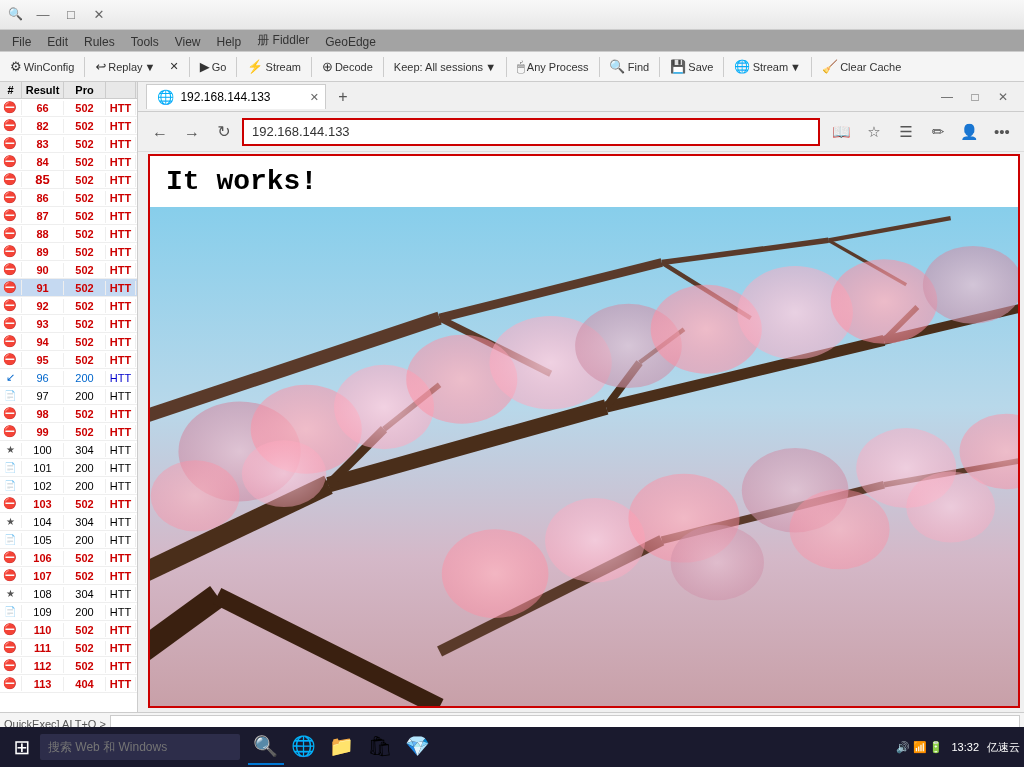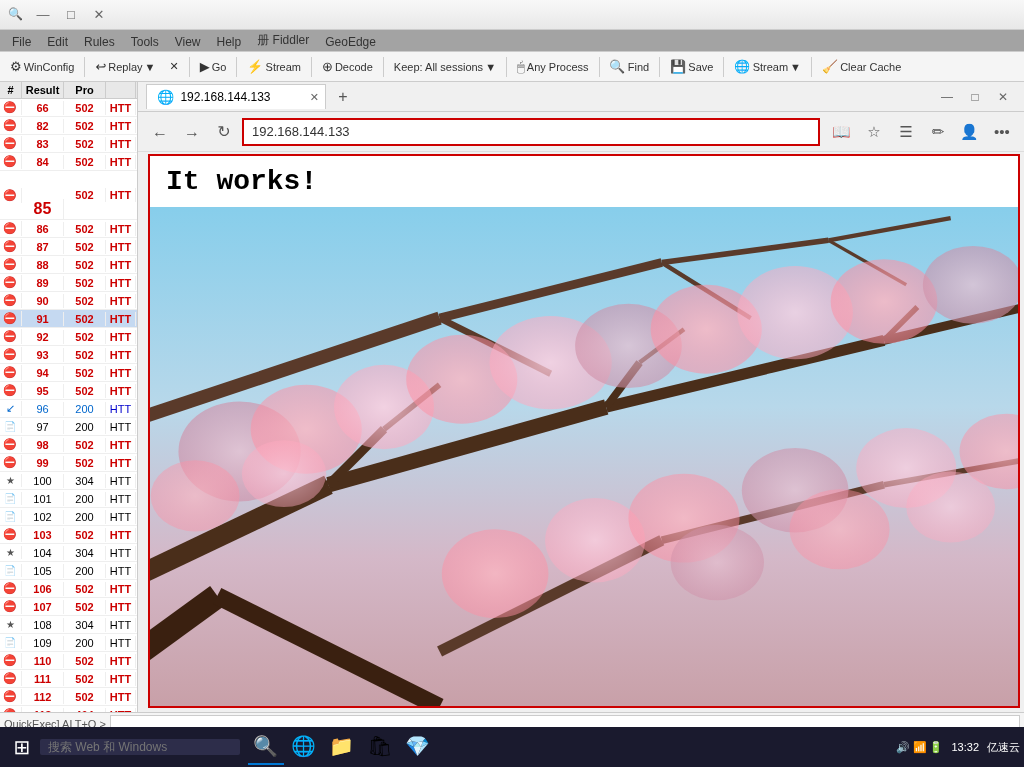--- a/index.html
+++ b/index.html
@@ -262,21 +262,21 @@
       width: 36px; height: 36px;
       background: transparent;
       border: none;
       cursor: pointer;
       display: flex; align-items: center; justify-content: center;
     }
     .win-logo { font-size: 20px; color: white; }
     .taskbar-search {
       background: #2d2d4a;
       border: none;
-      height: 16px;
+      height: 26px;
       width: 200px;
       color: #aaa;
       font-size: 12px;
       padding: 0 8px;
       border-radius: 2px;
     }
     .taskbar-apps { display: flex; gap: 2px; margin-left: 8px; }
     .taskbar-app {
       width: 36px; height: 36px;
       display: flex; align-items: center; justify-content: center;
@@ -409,21 +409,21 @@
             <span style="color:#cc0000;font-size:11px;">⛔</span>
           </div>
           <div class="session-cell" style="font-size: 11px; color: rgb(204, 0, 0);">84</div>
           <div class="session-cell" style="color: rgb(204, 0, 0);">502</div>
           <div class="session-cell">HTT</div>
         </div>
         <div class="session-row highlight-red">
           <div class="session-cell" style="font-size: 9px;">
             <span style="color:#cc0000;font-size:11px;">⛔</span>
           </div>
-          <div class="session-cell" style="font-size: 16px; color: rgb(204, 0, 0); margin-top: 28px;">85</div>
+          <div class="session-cell" style="font-size: 13px; color: rgb(204, 0, 0);">85</div>
           <div class="session-cell" style="color: rgb(204, 0, 0);">502</div>
           <div class="session-cell">HTT</div>
         </div>
         <div class="session-row highlight-red">
           <div class="session-cell" style="font-size: 9px;">
             <span style="color:#cc0000;font-size:11px;">⛔</span>
           </div>
           <div class="session-cell" style="font-size: 11px; color: rgb(204, 0, 0);">86</div>
           <div class="session-cell" style="color: rgb(204, 0, 0);">502</div>
           <div class="session-cell">HTT</div>

